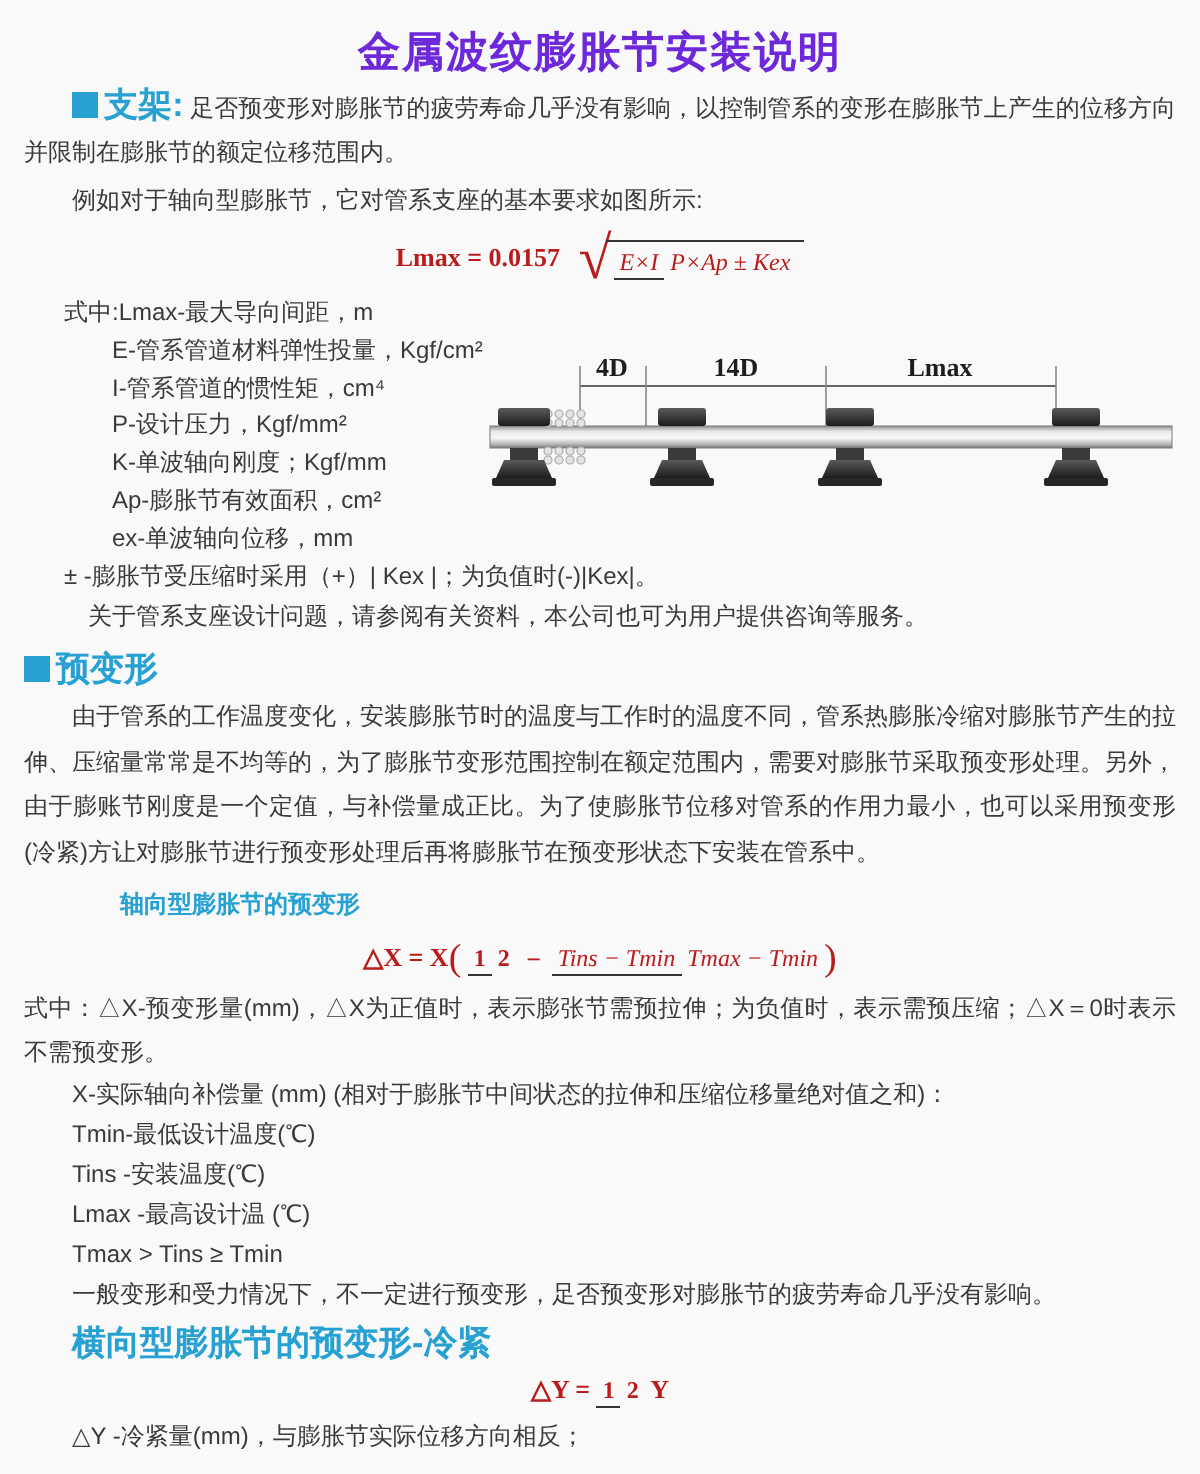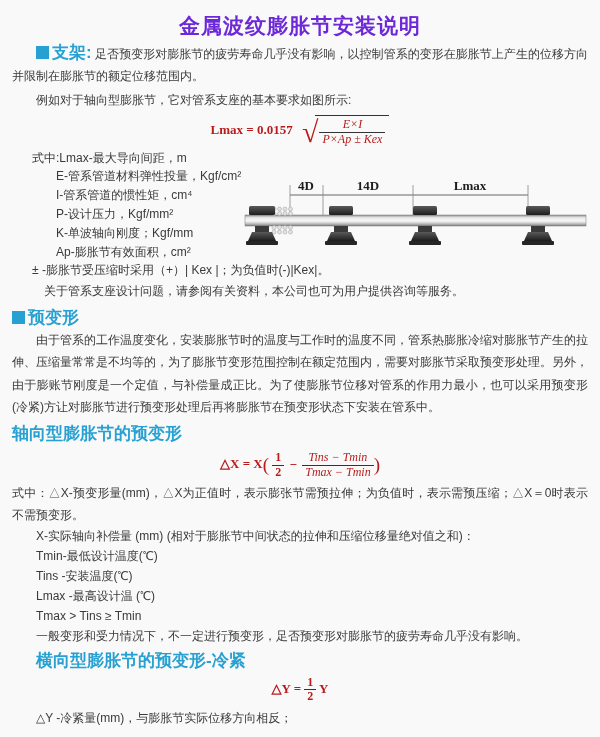--- a/index.html
+++ b/index.html
@@ -25,21 +25,21 @@
   p.body-text { font-size:12px; line-height:22px; margin:0; text-align:justify; }
   p.intro .lead-space { margin-left:24px; }
   p.example { text-indent:24px; margin-top:2px; }
 
   
   .formula {
     text-align:center; font-family:"Liberation Serif", serif;
     font-weight:bold; color:#b91c1c; font-size:13px;
   }
   .formula .frac {
-    display:inline-flex; flex-direction:column; vertical-align:middle;
+    display:inline-flex; vertical-align:middle;
     text-align:center; line-height:1.15; font-size:12px; font-weight:bold;
   }
   .formula .frac .num { border-bottom:1px solid #333; padding:0 3px; }
   .formula .frac .den { padding:0 3px; }
   .formula .it { font-style:italic; font-weight:normal; }
   .formula .paren { font-size:19px; vertical-align:middle; font-weight:normal; }
   .formula .op { vertical-align:middle; padding:0 2px; }
   .sqrt { display:inline-flex; align-items:stretch; vertical-align:middle; margin-left:6px; }
   .sqrt .radical { font-size:30px; font-weight:normal; line-height:1.0; align-self:flex-end; }
   .sqrt .sqrt-content { border-top:1.5px solid #333; margin-left:-3px; padding:2px 4px 0 4px; align-self:center; }
@@ -52,21 +52,21 @@
   .dline { line-height:18.8px; margin-left:20px; white-space:nowrap; }
   .dline.deep { margin-left:44px; }
   .dline.note2 { margin-left:32px; margin-top:2px; }
   svg.diagram { position:absolute; top:26px; right:0; }
 
   .sec2-head { margin-top:6px; line-height:22px; }
 
   h3.sub-head {
     color:#27a1d2; font-weight:bold; margin:4px 0 0 0; line-height:22px;
   }
-  h3.axial { font-size:17px; }
+  h3.axial { font-size:12px; margin-left:48px; }
   h3.lateral { font-size:17px; margin-left:24px; margin-top:2px; line-height:23px; }
 
   .note-line { font-size:12px; line-height:20px; margin-left:24px; }
   p.shizhong { line-height:22px; margin-top:2px; }
   p.general { text-indent:24px; line-height:21px; margin:0; }
   p.final { margin:4px 0 0 24px; line-height:20px; font-size:12px; }
 </style>
 </head>
 <body>
 
@@ -91,20 +91,21 @@
     </span>
   </div>
 
   <div class="defs-wrap">
     <div class="dline">式中:Lmax-最大导向间距，m</div>
     <div class="dline deep">E-管系管道材料弹性投量，Kgf/cm²</div>
     <div class="dline deep">I-管系管道的惯性矩，cm⁴</div>
     <div class="dline deep">P-设计压力，Kgf/mm²</div>
     <div class="dline deep">K-单波轴向刚度；Kgf/mm</div>
     <div class="dline deep">Ap-膨胀节有效面积，cm²</div>
+    <div class="dline deep">ex-单波轴向位移，mm</div>
     <div class="dline">± -膨胀节受压缩时采用（+）| Kex |；为负值时(-)|Kex|。</div>
     <div class="dline note2">关于管系支座设计问题，请参阅有关资料，本公司也可为用户提供咨询等服务。</div>
 
     <svg class="diagram" width="345" height="78" viewBox="0 0 345 78">
       <defs>
         <linearGradient id="pipeGrad" x1="0" y1="0" x2="0" y2="1">
           <stop offset="0" stop-color="#8f8f8f"></stop>
           <stop offset="0.25" stop-color="#e9e9e9"></stop>
           <stop offset="0.55" stop-color="#f7f7f7"></stop>
           <stop offset="0.8" stop-color="#bdbdbd"></stop>

